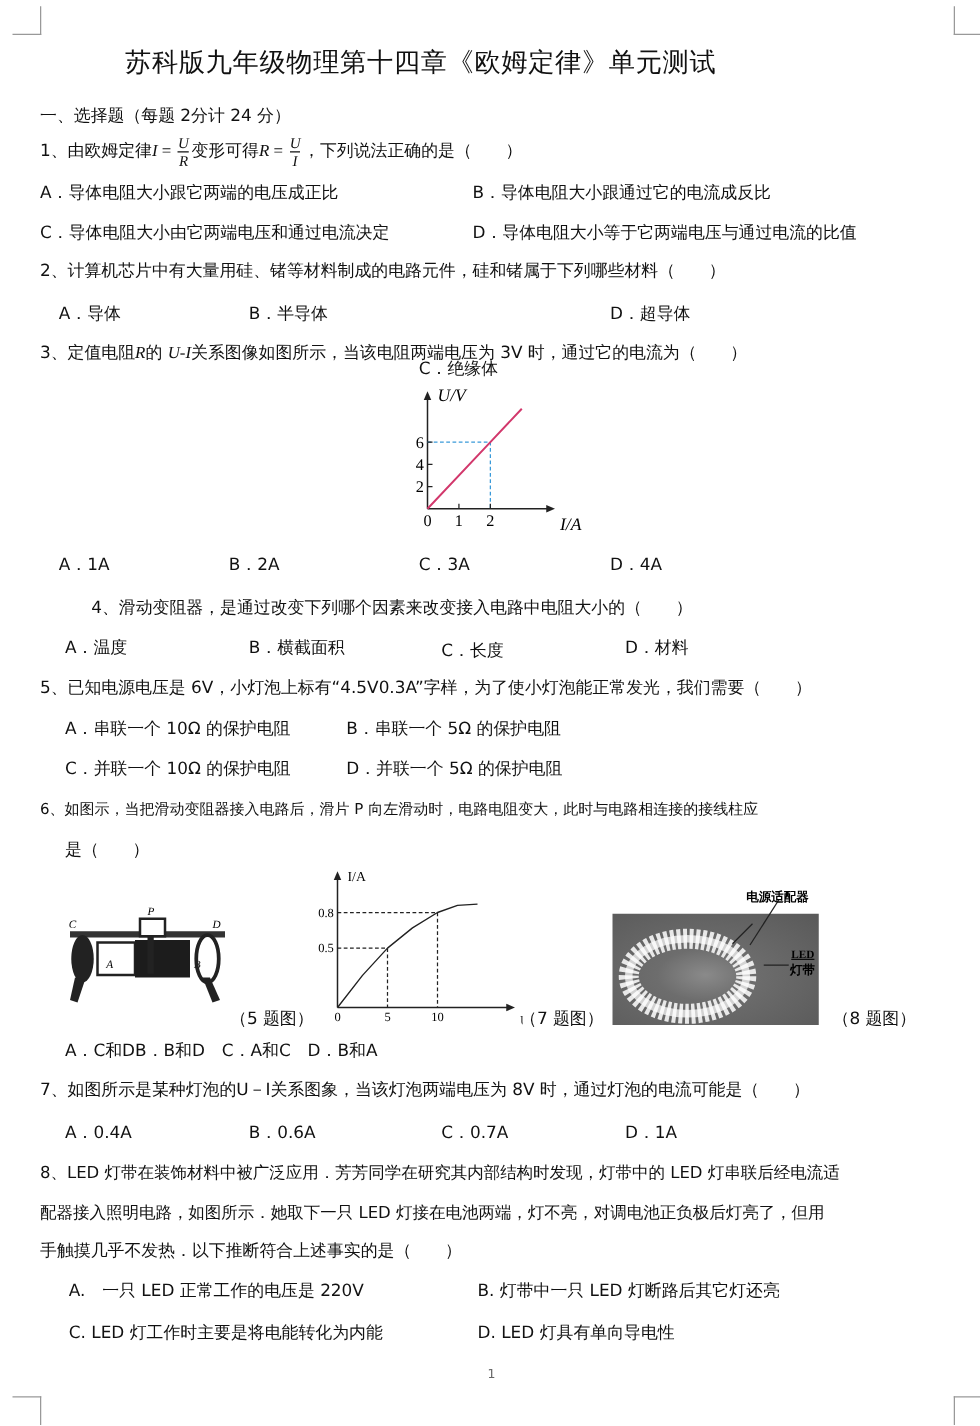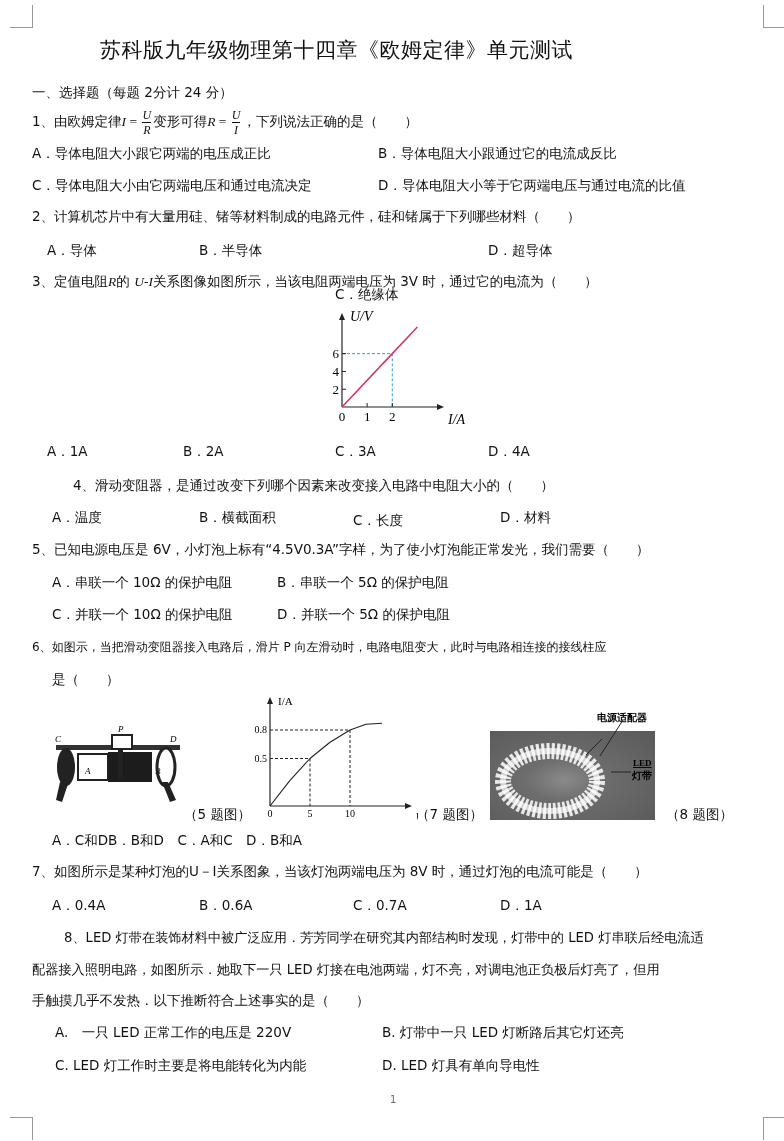--- a/index.html
+++ b/index.html
@@ -148,21 +148,21 @@
 <div class="line" style="left:666px;top:806px;">（8 题图）</div>
 
 <div class="line" style="left:52px;top:832px;">A．C和DB．B和D　C．A和C　D．B和A</div>
 
 <div class="line" style="left:32px;top:863px;">7、如图所示是某种灯泡的U－I关系图象，当该灯泡两端电压为 8V 时，通过灯泡的电流可能是（　　）</div>
 <div class="line" style="left:52px;top:897px;">A．0.4A</div>
 <div class="line" style="left:199px;top:897px;">B．0.6A</div>
 <div class="line" style="left:353px;top:897px;">C．0.7A</div>
 <div class="line" style="left:500px;top:897px;">D．1A</div>
 
-<div class="line" style="left:32px;top:929px;font-size:13.2px;margin-left:32px;">8、LED 灯带在装饰材料中被广泛应用．芳芳同学在研究其内部结构时发现，灯带中的 LED 灯串联后经电流适</div>
+<div class="line" style="left:32px;top:929px;font-size:13.2px;">8、LED 灯带在装饰材料中被广泛应用．芳芳同学在研究其内部结构时发现，灯带中的 LED 灯串联后经电流适</div>
 <div class="line" style="left:32px;top:961px;font-size:13.2px;">配器接入照明电路，如图所示．她取下一只 LED 灯接在电池两端，灯不亮，对调电池正负极后灯亮了，但用</div>
 <div class="line" style="left:32px;top:992px;">手触摸几乎不发热．以下推断符合上述事实的是（　　）</div>
 <div class="line" style="left:55px;top:1024px;">A.　一只 LED 正常工作的电压是 220V</div>
 <div class="line" style="left:382px;top:1024px;text-align:center;">B. 灯带中一只 LED 灯断路后其它灯还亮</div>
 <div class="line" style="left:55px;top:1057px;">C. LED 灯工作时主要是将电能转化为内能</div>
 <div class="line" style="left:382px;top:1057px;">D. LED 灯具有单向导电性</div>
 
 <div class="page-num">1</div>
 
 </body></html>

